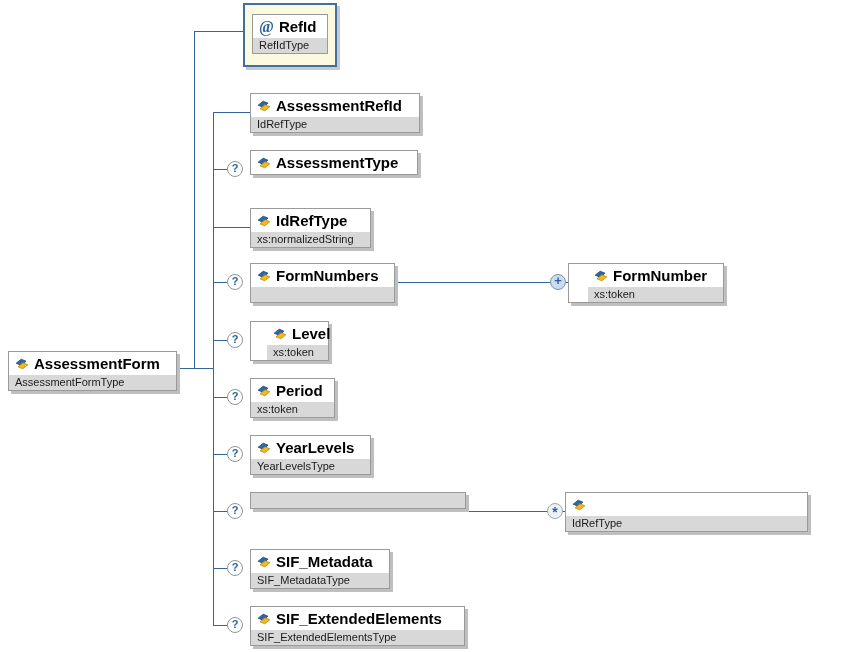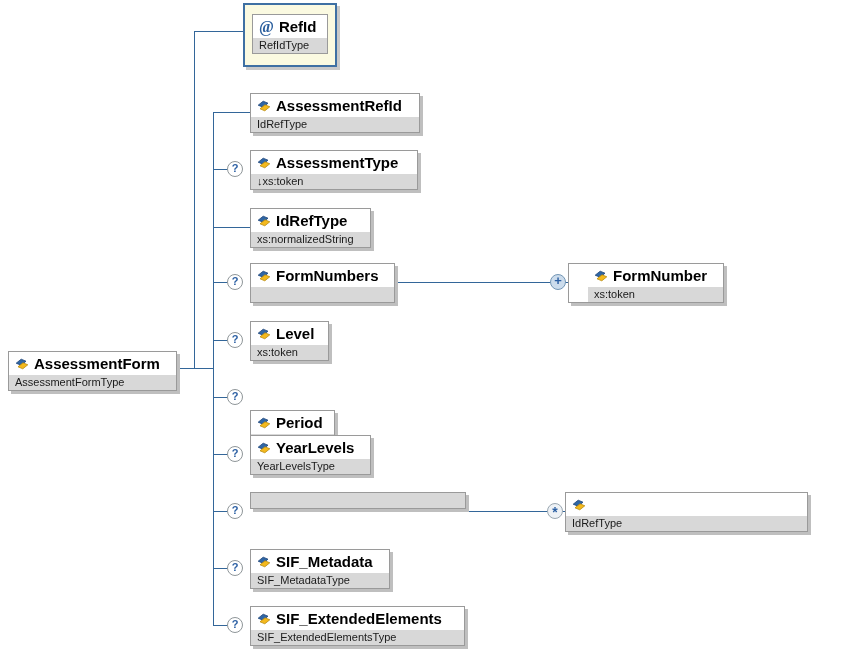--- a/index.html
+++ b/index.html
@@ -98,21 +98,20 @@
   </div>
 
   <div class="node" style="left:250px;top:150px;width:168px;">
     <div class="name">
       <svg class="eicon" viewBox="0 0 14 12">
           <path d="M1.2 5.2 L6.2 1.2 L11 3.2 L6 7.2 Z" fill="#2f66a5" stroke="#1c4377" stroke-width="0.8"></path>
           <path d="M3 8.8 L8 4.8 L12.8 6.8 L7.8 10.8 Z" fill="#f4b91d" stroke="#b78a0d" stroke-width="0.8"></path>
         </svg>
       <span>AssessmentType</span>
     </div>
-    <div class="type">↓xs:token</div>
   </div>
 
   <div class="node" style="left:250px;top:208px;width:121px;">
     <div class="name">
       <svg class="eicon" viewBox="0 0 14 12">
           <path d="M1.2 5.2 L6.2 1.2 L11 3.2 L6 7.2 Z" fill="#2f66a5" stroke="#1c4377" stroke-width="0.8"></path>
           <path d="M3 8.8 L8 4.8 L12.8 6.8 L7.8 10.8 Z" fill="#f4b91d" stroke="#b78a0d" stroke-width="0.8"></path>
         </svg>
       <span>IdRefType</span>
     </div>
@@ -123,32 +122,32 @@
     <div class="name">
       <svg class="eicon" viewBox="0 0 14 12">
           <path d="M1.2 5.2 L6.2 1.2 L11 3.2 L6 7.2 Z" fill="#2f66a5" stroke="#1c4377" stroke-width="0.8"></path>
           <path d="M3 8.8 L8 4.8 L12.8 6.8 L7.8 10.8 Z" fill="#f4b91d" stroke="#b78a0d" stroke-width="0.8"></path>
         </svg>
       <span>FormNumbers</span>
     </div>
     <div class="type"></div>
   </div>
 
-  <div class="node" style="left:250px;top:321px;width:79px;">
+  <div class="node" style="left:250px;top:321px;width:79px;padding-left:16px;">
     <div class="name">
       <svg class="eicon" viewBox="0 0 14 12">
           <path d="M1.2 5.2 L6.2 1.2 L11 3.2 L6 7.2 Z" fill="#2f66a5" stroke="#1c4377" stroke-width="0.8"></path>
           <path d="M3 8.8 L8 4.8 L12.8 6.8 L7.8 10.8 Z" fill="#f4b91d" stroke="#b78a0d" stroke-width="0.8"></path>
         </svg>
       <span>Level</span>
     </div>
     <div class="type">xs:token</div>
   </div>
 
-  <div class="node" style="left:250px;top:378px;width:85px;margin-top:32px;">
+  <div class="node" style="left:250px;top:378px;width:85px;">
     <div class="name">
       <svg class="eicon" viewBox="0 0 14 12">
           <path d="M1.2 5.2 L6.2 1.2 L11 3.2 L6 7.2 Z" fill="#2f66a5" stroke="#1c4377" stroke-width="0.8"></path>
           <path d="M3 8.8 L8 4.8 L12.8 6.8 L7.8 10.8 Z" fill="#f4b91d" stroke="#b78a0d" stroke-width="0.8"></path>
         </svg>
       <span>Period</span>
     </div>
     <div class="type">xs:token</div>
   </div>
 

